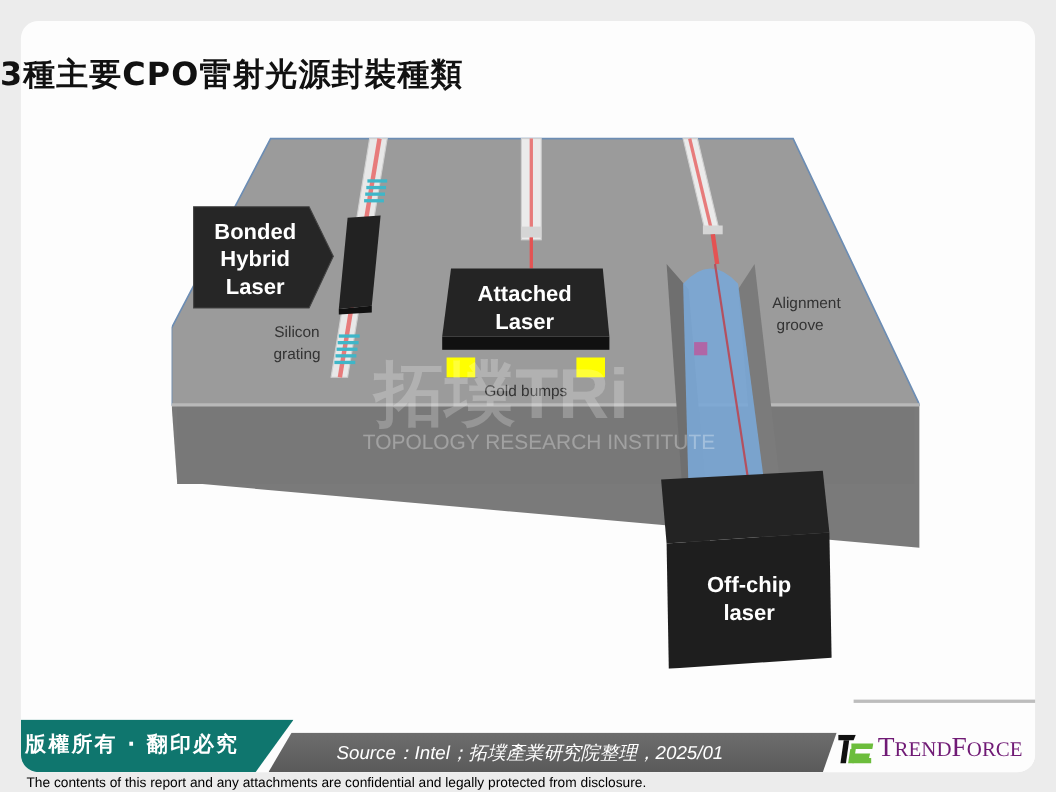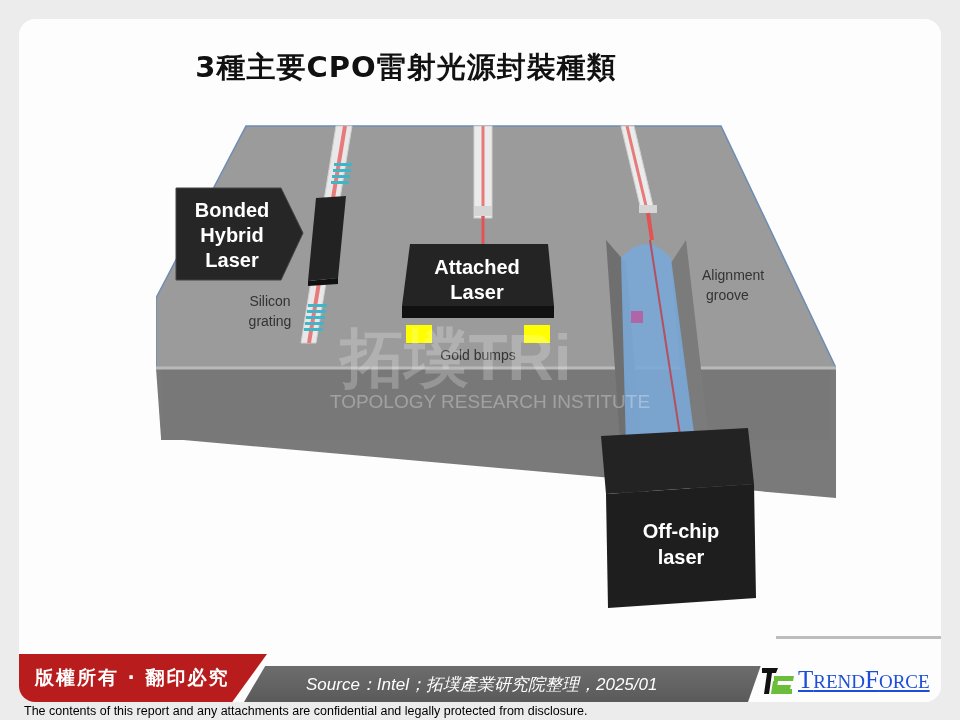--- a/index.html
+++ b/index.html
@@ -7,33 +7,33 @@
       width: 960px; height: 720px; overflow: hidden;
       background: #ececec;
       font-family: "Liberation Sans", "DejaVu Sans", sans-serif;
       position: relative;
     }
     .card {
       position: absolute; left: 19px; top: 19px; width: 922px; height: 683px;
       background: #fdfdfd; border-radius: 16px;
     }
     .title {
-      position: absolute; left: 0; top: 48px; width: 812px; text-align: center;
+      position: absolute; left: 0; top: 48px; width: 812px; 
       font-family: "DejaVu Sans", sans-serif; font-weight: bold;
       font-size: 29px; color: #111; letter-spacing: 1px;
     }
     .figure { position: absolute; left: 156px; top: 118px; width: 680px; height: 490px; }
     .figure svg { width: 680px; height: 490px; display: block; }
     .copyright {
       position: absolute; left: 19px; top: 654px; width: 248px; height: 48px;
-      background: #b91c1c; color: #fff;
+      background: #0f766e; color: #fff;
       clip-path: polygon(0 0, 100% 0, 86% 100%, 0 100%);
       border-bottom-left-radius: 16px;
       font-family: "DejaVu Sans", sans-serif; font-size: 19px; font-weight: bold;
-      line-height: 46px; padding-left: 16px; box-sizing: border-box; letter-spacing: 2px;
+      line-height: 46px; padding-left: 4px; box-sizing: border-box; letter-spacing: 2px;
     }
     .source-band {
       position: absolute; left: 244px; top: 666px; width: 530px; height: 36px;
       background: linear-gradient(#6d6d6d, #5a5a5a);
       clip-path: polygon(4% 0, 100% 0, 96% 100%, 0 100%);
     }
     .source-text {
       position: absolute; left: 306px; top: 673px; color: #fff; font-size: 17px;
       white-space: nowrap;
       font-style: italic;
@@ -42,21 +42,21 @@
       position: absolute; left: 748px; top: 636px; width: 193px; height: 66px;
       background: #fdfdfd; border-bottom-right-radius: 16px;
       clip-path: polygon(12% 0, 100% 0, 100% 100%, 0 100%);
     }
     .logo-line {
       position: absolute; left: 776px; top: 636px; width: 165px; height: 3px; background: #bdbdbd;
     }
     .logo-mark { position: absolute; left: 762px; top: 668px; width: 32px; height: 26px; }
     .logo-text {
       position: absolute; left: 798px; top: 666px; font-family: "Liberation Serif", "DejaVu Serif", serif;
-      font-size: 25px; color: #1d4ed8; letter-spacing: 0px; white-space: nowrap; text-decoration: underline;
+      font-size: 25px; color: #701a75; letter-spacing: 0px; white-space: nowrap;
     }
     .logo-text .sm { font-size: 19px; }
     .disclaimer {
       position: absolute; left: 24px; top: 704px; font-size: 12.5px; color: #000000; white-space: nowrap;
     }
     .lbl { font-family: "Liberation Sans", sans-serif; }
   </style>
 </head>
 <body>
 

